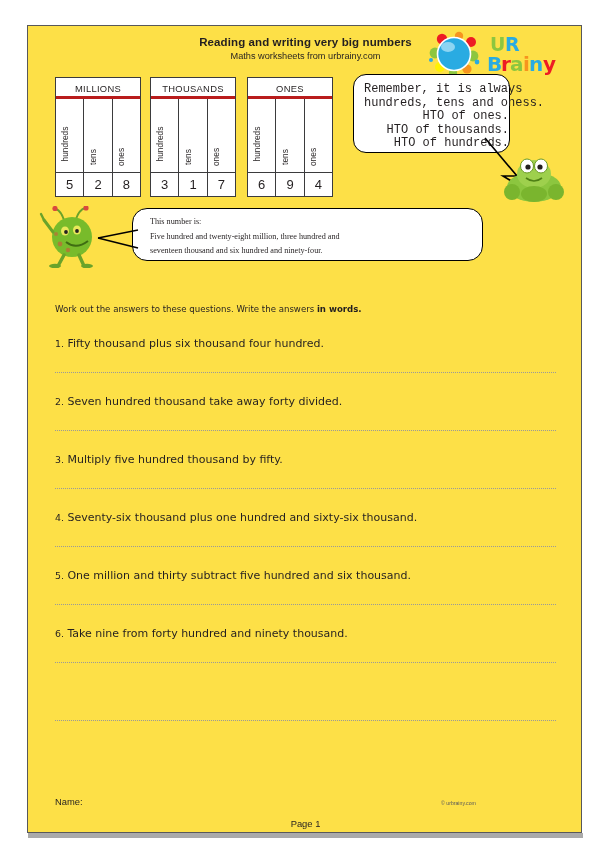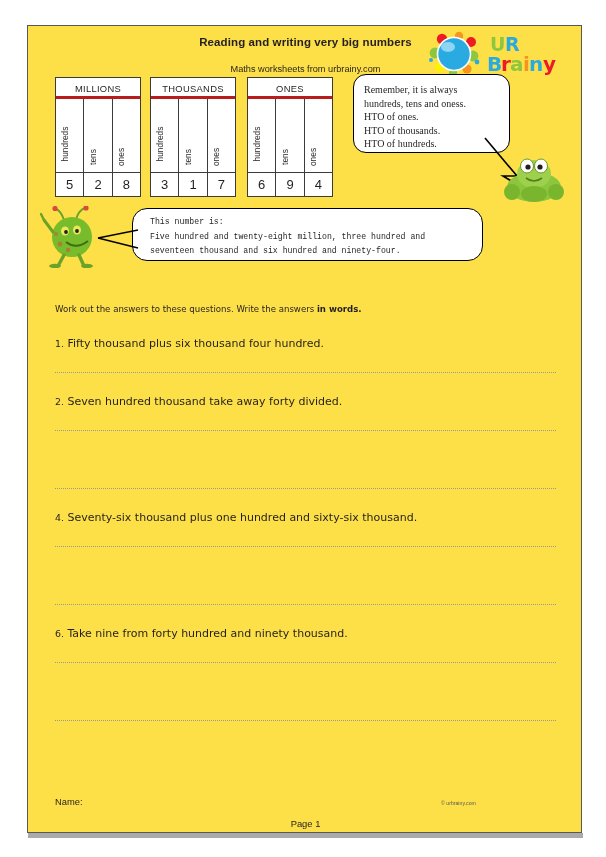--- a/index.html
+++ b/index.html
@@ -46,21 +46,21 @@
     font-size: 11.5px;
     font-weight: bold;
     color: #231f20;
     letter-spacing: .1px;
     line-height: 14px;
   }
   #subtitle {
     font-size: 9.2px;
     color: #231f20;
     line-height: 13px;
-    margin-top: 14px;
+    margin-top: 1px;
   }
 
   
   #logo {
     position: absolute;
     left: 398px; top: 3px;
     width: 152px; height: 50px;
   }
 
   
@@ -124,43 +124,44 @@
   #bubble-remember {
     position: absolute;
     left: 325px; top: 48px;
     width: 157px; height: 79px;
     border: 1.6px solid #000;
     border-radius: 13px;
     background: #fff;
     padding: 8px 0 0 10px;
   }
   #bubble-remember .line {
-    font-family: Liberation Serif, serif;
-    font-size: 10px;
+    font-family: Liberation Mono, monospace;
+    font-size: 12px;
     color: #231f20;
     line-height: 13.6px;
     white-space: nowrap;
+    text-align: right;
   }
   #bubble-remember-tail {
     position: absolute;
     left: 455px; top: 110px;
     width: 60px; height: 60px;
   }
 
   #bubble-number {
     position: absolute;
     left: 104px; top: 182px;
     width: 351px; height: 53px;
     border: 1.6px solid #000;
     border-radius: 15px;
     background: #fff;
     padding: 6px 0 0 17px;
   }
   #bubble-number .line {
-    font-family: Liberation Mono, monospace;
+    font-family: Liberation Serif, serif;
     font-size: 8.2px;
     color: #231f20;
     line-height: 14.5px;
     white-space: nowrap;
   }
   #bubble-number-tail {
     position: absolute;
     left: 68px; top: 196px;
     width: 44px; height: 44px;
   }
@@ -414,32 +415,40 @@
 
     <div class="qblock">
       <div class="qtext">
         <span class="qnum">2.</span>
         <span>Seven hundred thousand take away forty divided.</span>
       </div>
       <div class="answer-line"></div>
     </div>
 
     <div class="qblock">
+      <div class="qtext">
+        <span class="qnum">3.</span>
+        <span>Multiply five hundred thousand by fifty.</span>
+      </div>
       <div class="answer-line"></div>
     </div>
 
     <div class="qblock">
       <div class="qtext">
         <span class="qnum">4.</span>
         <span>Seventy-six thousand plus one hundred and sixty-six thousand.</span>
       </div>
       <div class="answer-line"></div>
     </div>
 
     <div class="qblock">
+      <div class="qtext">
+        <span class="qnum">5.</span>
+        <span>One million and thirty subtract five hundred and six thousand.</span>
+      </div>
       <div class="answer-line"></div>
     </div>
 
     <div class="qblock">
       <div class="qtext">
         <span class="qnum">6.</span>
         <span>Take nine from forty hundred and ninety thousand.</span>
       </div>
       <div class="answer-line"></div>
     </div>

